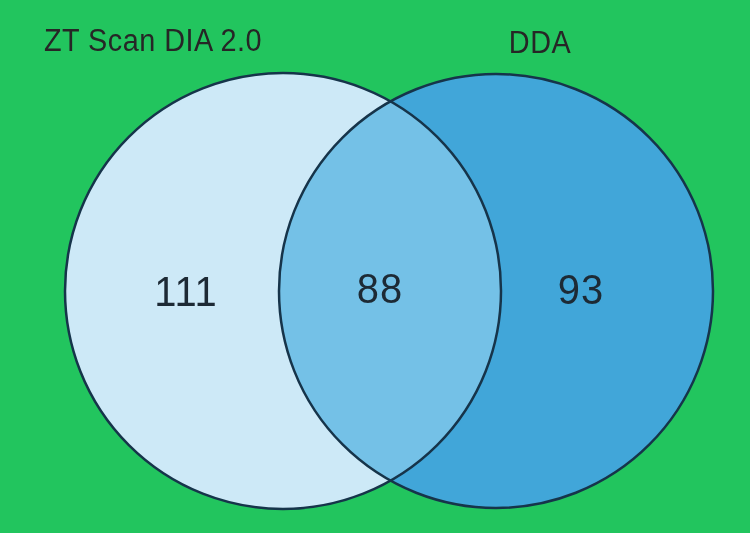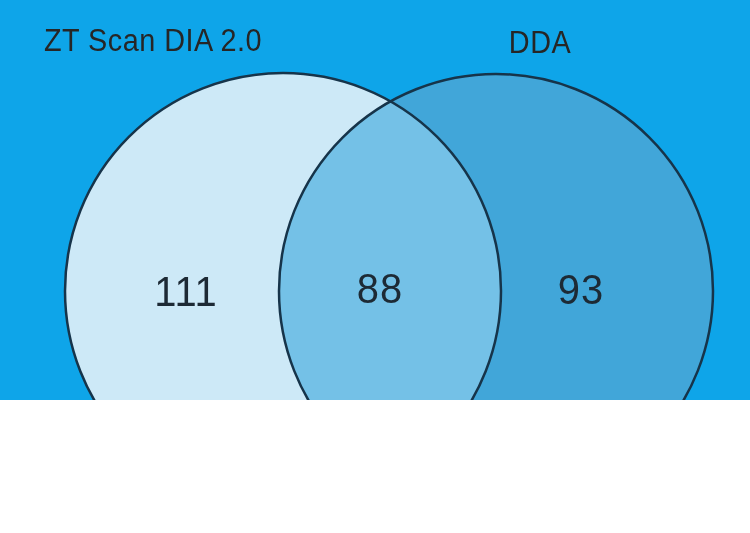--- a/index.html
+++ b/index.html
@@ -4,22 +4,22 @@
 <style>
   html, body {
     margin: 0;
     padding: 0;
     background: #ffffff;
     font-family: "Liberation Sans", sans-serif;
   }
   .stage {
     position: relative;
     width: 750px;
-    height: 400px;
-    background: #0ea5e9;
+    height: 533px;
+    background: #22c55e;
     overflow: hidden;
   }
   .venn-svg {
     position: absolute;
     left: 0;
     top: 0;
   }
   .set-label {
     position: absolute;
     transform: translateX(-50%) scaleX(0.93);

